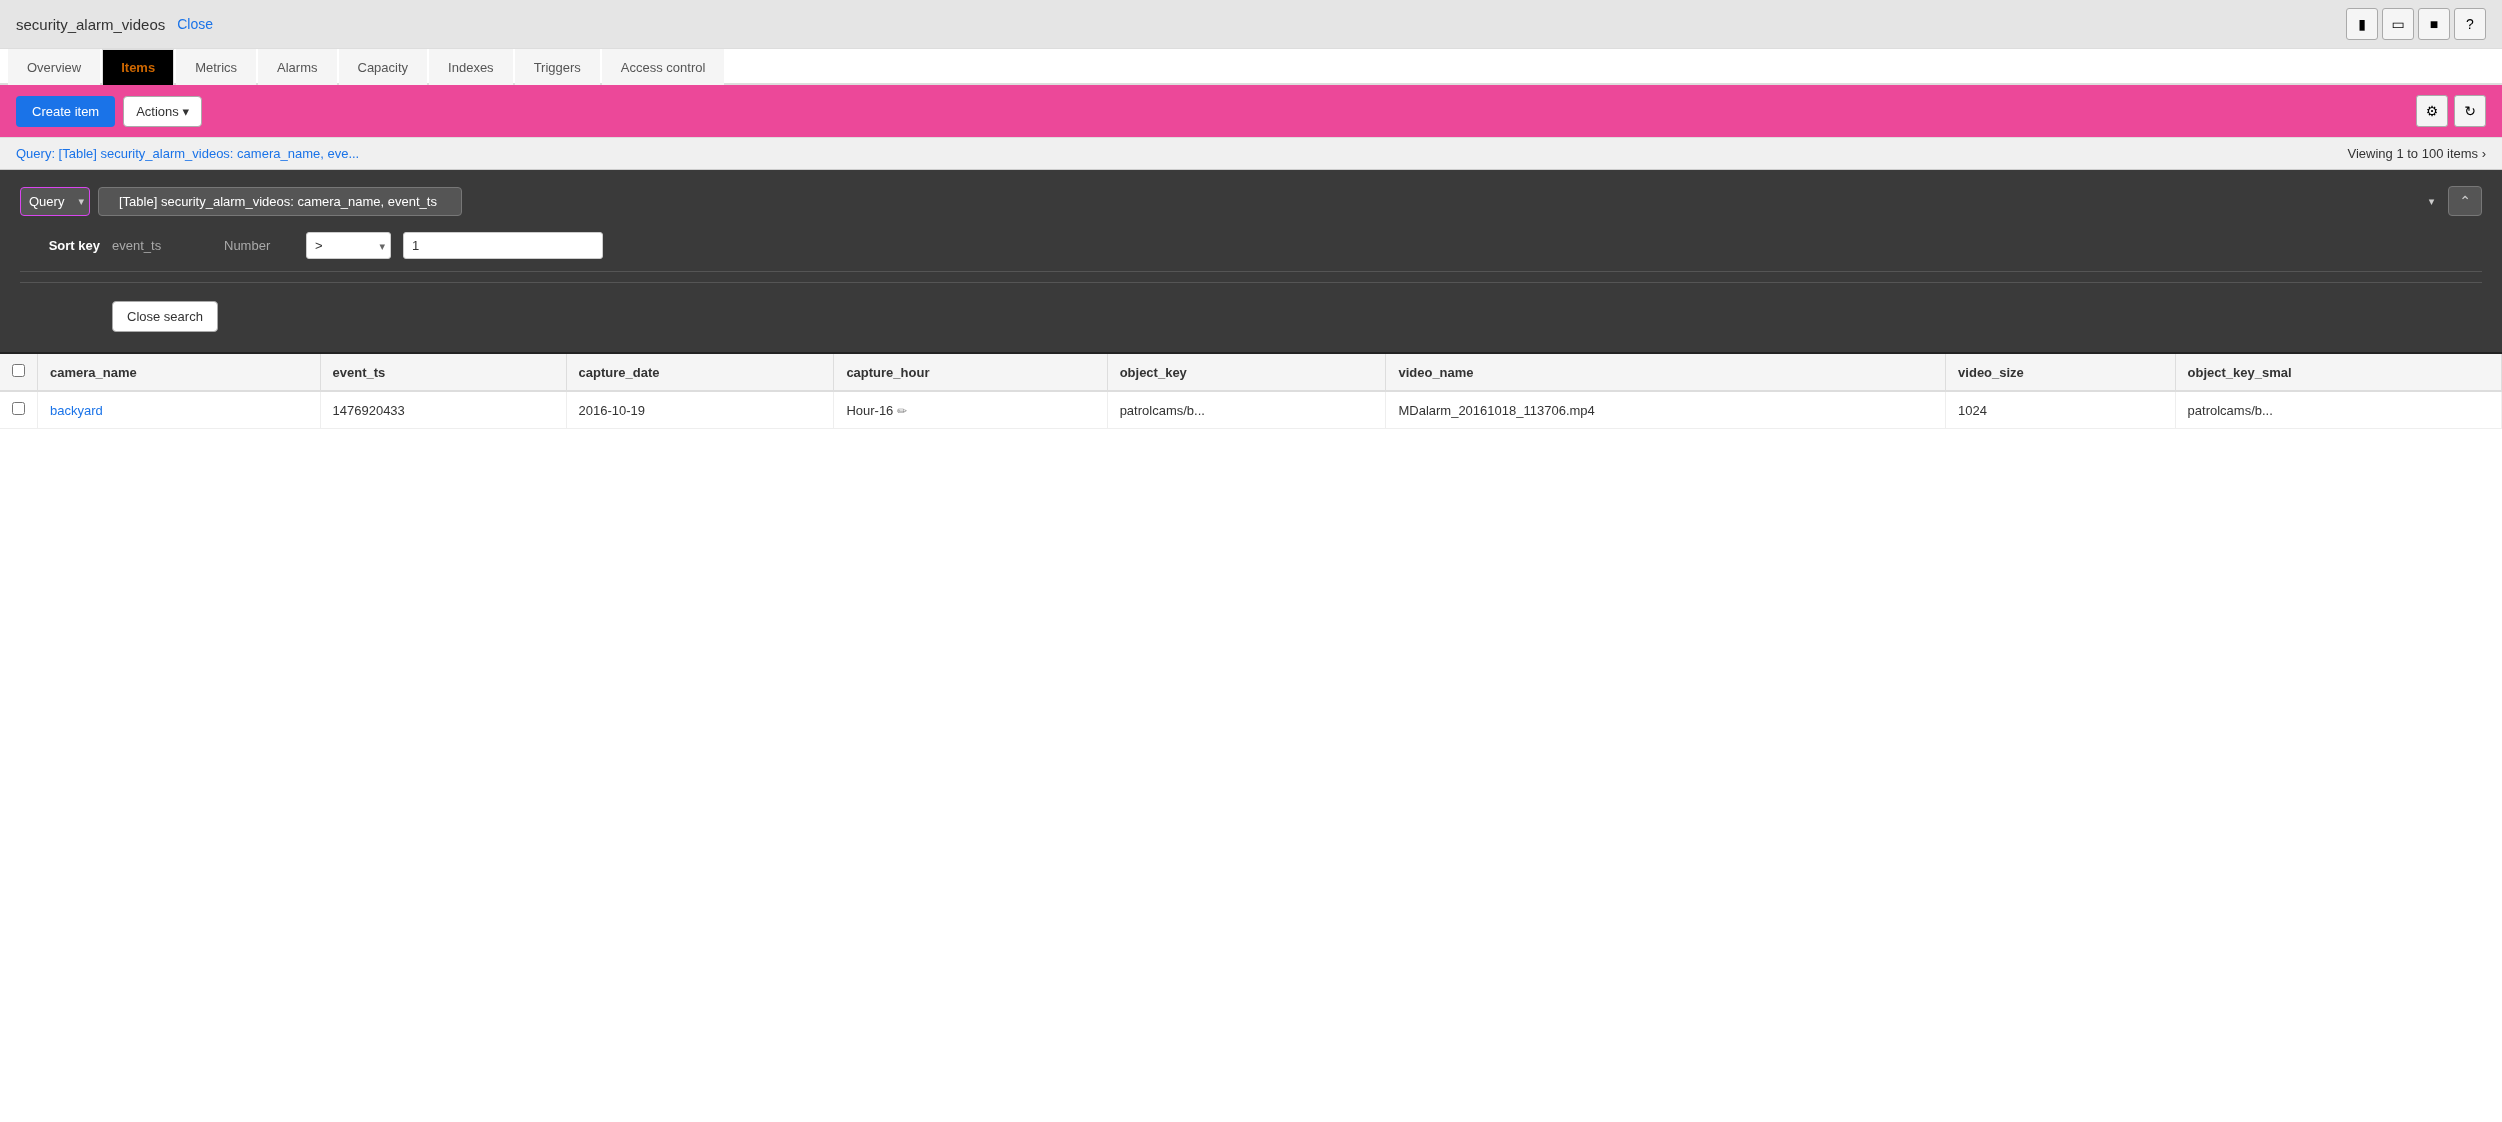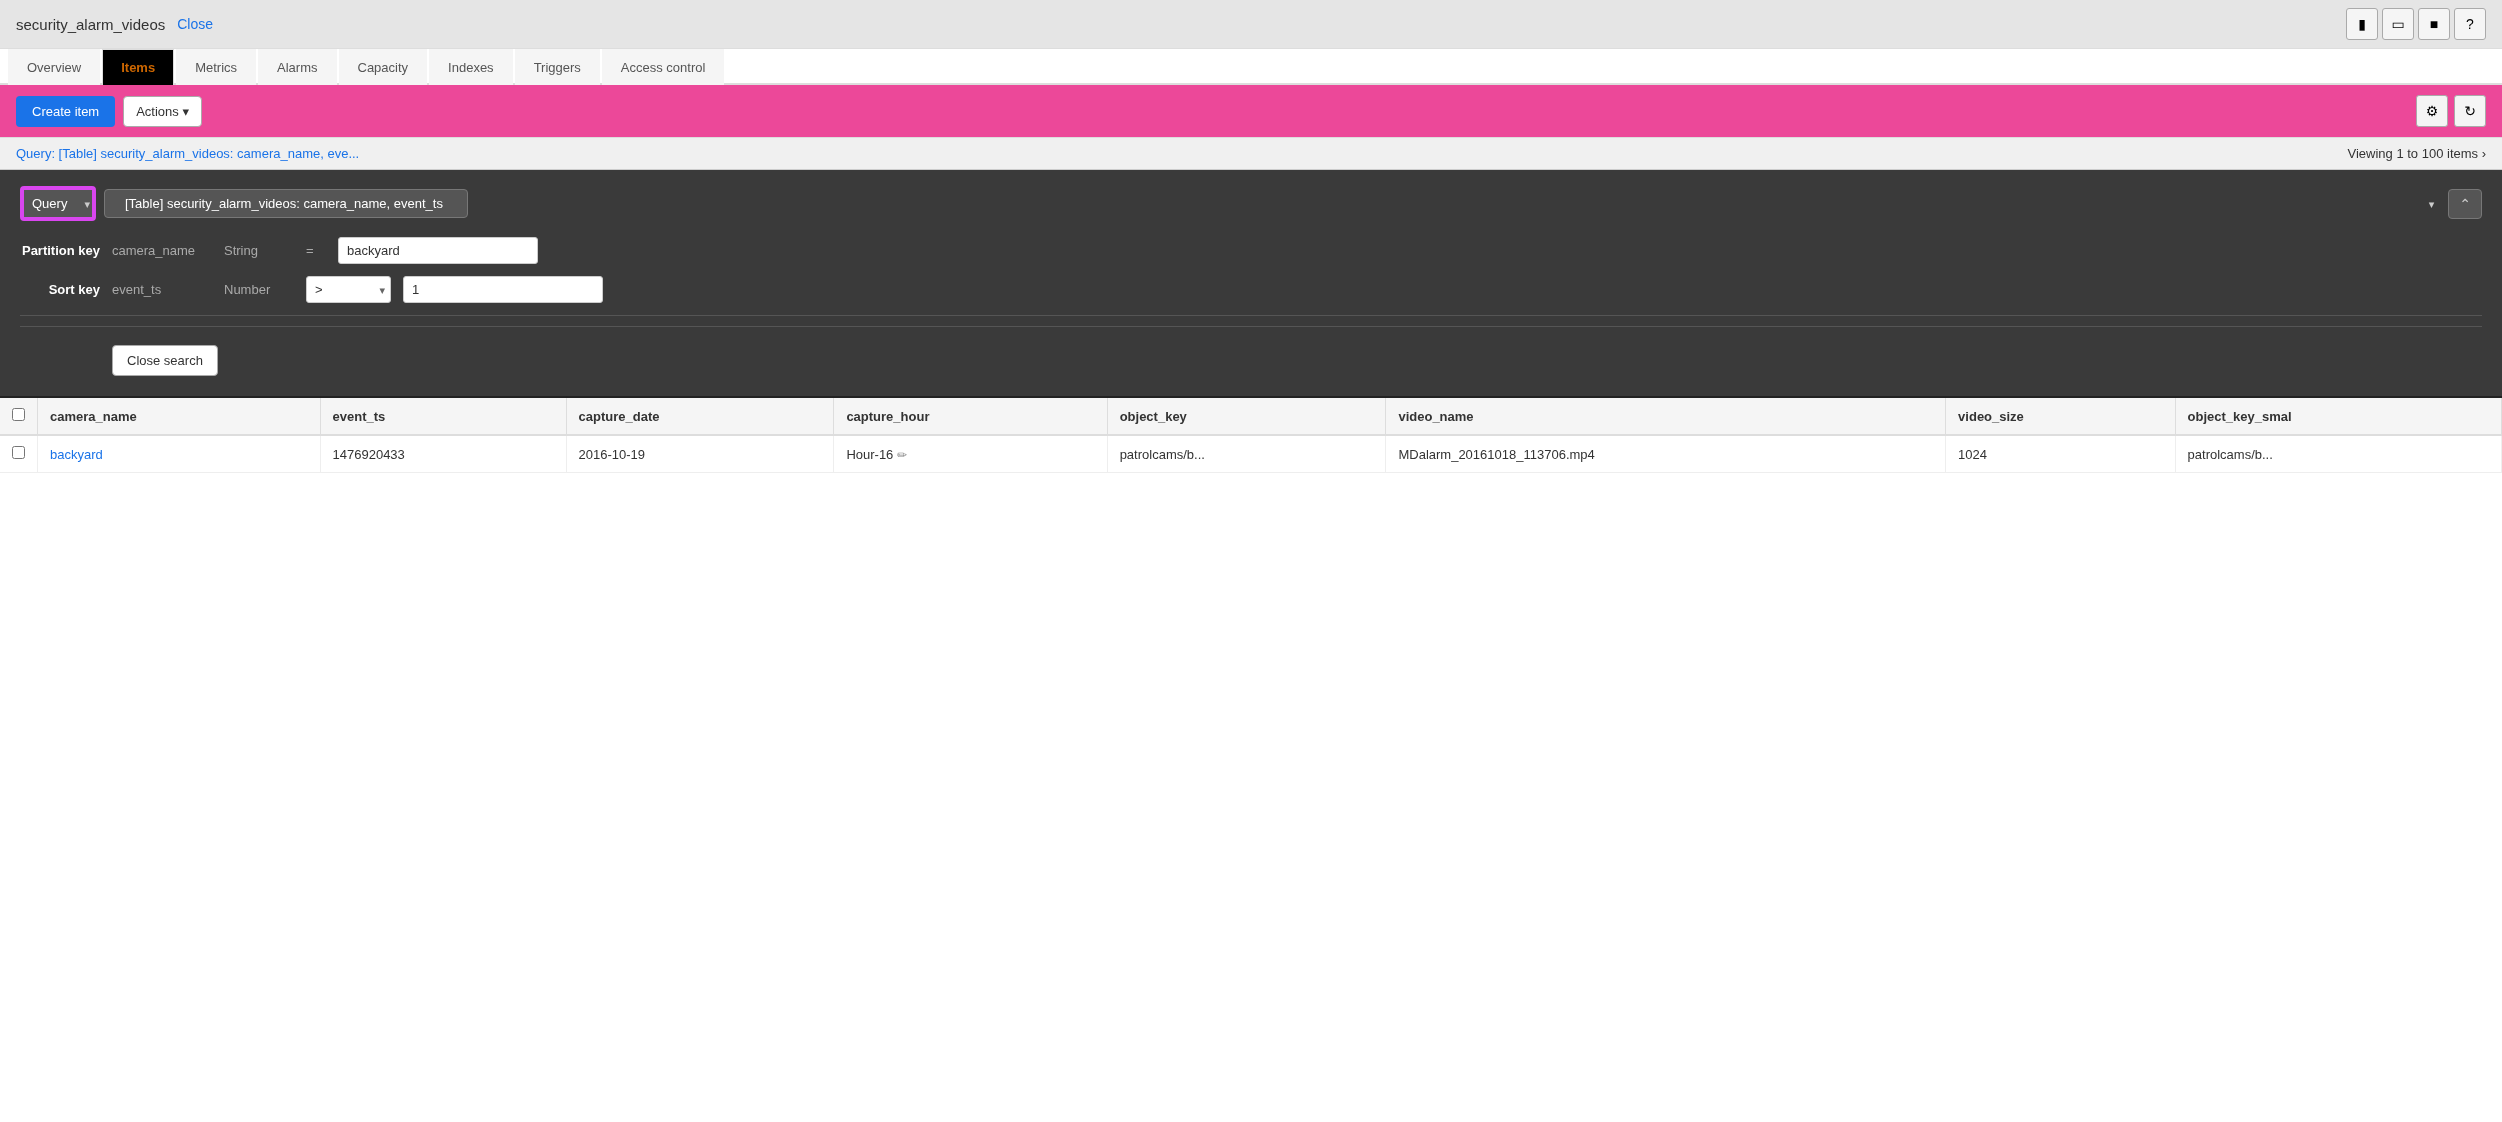--- a/index.html
+++ b/index.html
@@ -63,21 +63,21 @@
 
     
     .dark-panel {
       background: #3a3a3a; padding: 16px 20px 20px 20px;
       border-bottom: 2px solid #222;
     }
     .query-controls {
       display: flex; align-items: center; gap: 8px; margin-bottom: 16px;
     }
     .query-type-select {
-      background: #555; color: #fff; border: 4px solid #d946ef; padding: 6px 8px;
+      background: #555; color: #fff; border: 1px solid #d946ef; padding: 6px 8px;
       border-radius: 4px; font-size: 13px; cursor: pointer;
       appearance: none; -webkit-appearance: none;
       padding-right: 24px;
     }
     .select-wrapper {
       position: relative; display: inline-block;
     }
     .select-wrapper::after {
       content: '▾'; position: absolute; right: 6px; top: 50%; transform: translateY(-50%);
       color: #ccc; pointer-events: none; font-size: 11px;
@@ -215,27 +215,20 @@
     </div>
     <div class="select-wrapper" style="flex:1;">
       <select class="query-table-select">
         <option>[Table] security_alarm_videos: camera_name, event_ts</option>
       </select>
     </div>
     <button class="collapse-btn">⌃</button>
   </div>
 
   
-  <div class="form-row">
-    <span class="form-label">Partition key</span>
-    <span class="form-field-name">camera_name</span>
-    <span class="form-field-type">String</span>
-    <span class="form-equals">=</span>
-    <input class="form-input" type="text" value="backyard" style="">
-  </div>
 
   
   <div class="form-row">
     <span class="form-label">Sort key</span>
     <span class="form-field-name">event_ts</span>
     <span class="form-field-type">Number</span>
     <div class="operator-select-wrapper">
       <select class="operator-select">
         <option>=</option>
         <option>&lt;</option>

